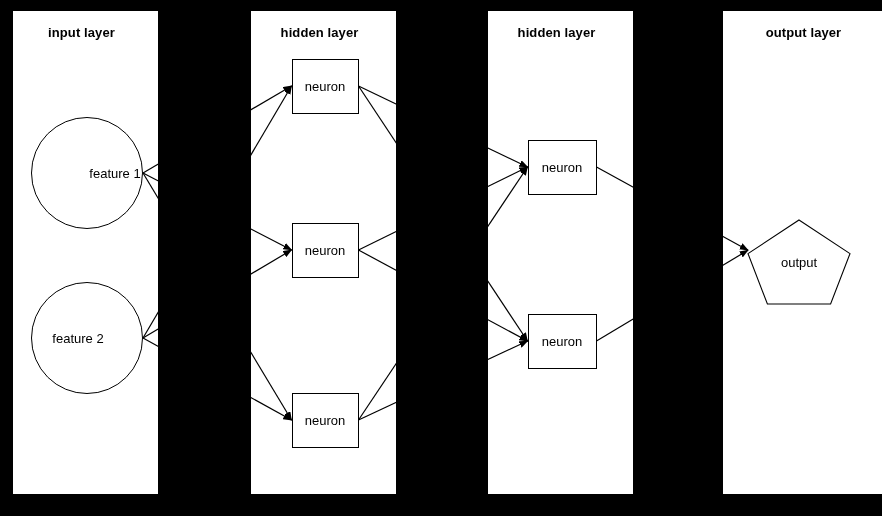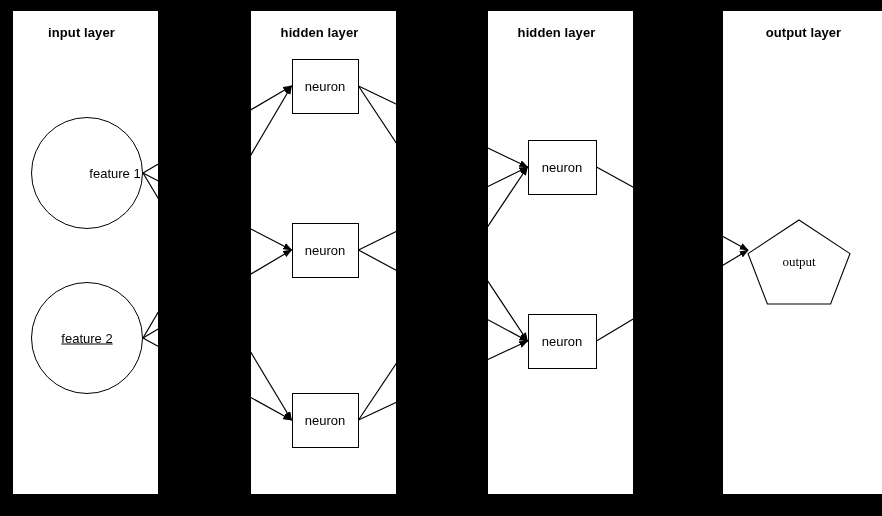--- a/index.html
+++ b/index.html
@@ -104,35 +104,35 @@
         <line x1="358.5" y1="420.0" x2="527.5" y2="341.0" stroke="#000000" stroke-width="1.2" marker-end="url(#arrowhead)"></line>
         <line x1="596.5" y1="167.0" x2="748.0" y2="250.2" stroke="#000000" stroke-width="1.2" marker-end="url(#arrowhead)"></line>
         <line x1="596.5" y1="341.0" x2="748.0" y2="250.2" stroke="#000000" stroke-width="1.2" marker-end="url(#arrowhead)"></line>
       </g>
   </svg>
 
   <div class="feature-circle" id="node-feature1" style="left: 31px; top: 117px; width: 112px; height: 112px;"></div>
   <div class="node-label" id="label-feature1" style="left: 87px; top: 173px; margin-left: 28px;">feature 1</div>
 
   <div class="feature-circle" id="node-feature2" style="left: 31px; top: 282px; width: 112px; height: 112px;"></div>
-  <div class="node-label" id="label-feature2" style="left: 87px; top: 338px; text-decoration: underline;">feature 2</div>
+  <div class="node-label" id="label-feature2" style="left: 78px; top: 338px;">feature 2</div>
 
   <div class="neuron-box" id="node-h1n1" style="left: 291.5px; top: 58.5px; width: 67px; height: 55px;"></div>
   <div class="node-label" id="label-h1n1" style="left: 325px; top: 86px;">neuron</div>
 
   <div class="neuron-box" id="node-h1n2" style="left: 291.5px; top: 222.5px; width: 67px; height: 55px;"></div>
   <div class="node-label" id="label-h1n2" style="left: 325px; top: 250px;">neuron</div>
 
   <div class="neuron-box" id="node-h1n3" style="left: 291.5px; top: 392.5px; width: 67px; height: 55px;"></div>
   <div class="node-label" id="label-h1n3" style="left: 325px; top: 420px;">neuron</div>
 
   <div class="neuron-box" id="node-h2n1" style="left: 527.5px; top: 139.5px; width: 69px; height: 55px;"></div>
   <div class="node-label" id="label-h2n1" style="left: 562px; top: 167px;">neuron</div>
 
   <div class="neuron-box" id="node-h2n2" style="left: 527.5px; top: 313.5px; width: 69px; height: 55px;"></div>
   <div class="node-label" id="label-h2n2" style="left: 562px; top: 341px;">neuron</div>
 
   <svg class="pentagon-wrap" id="node-out1" xmlns="http://www.w3.org/2000/svg" width="106" height="88" style="left: 746px; top: 218px;">
     <polygon id="pentagon-shape" fill="#ffffff" stroke="#000000" stroke-width="1.1" points="53.0,2.0 104.0,35.6 84.6,86.0 21.4,86.0 2.0,35.6"></polygon>
   </svg>
-  <div class="node-label" id="label-out1" style="left: 799px; top: 262px; font-family: Liberation Serif, serif;">output</div>
+  <div class="node-label" id="label-out1" style="left: 799px; top: 262px;">output</div>
 
 </div>
 
 </body></html>

